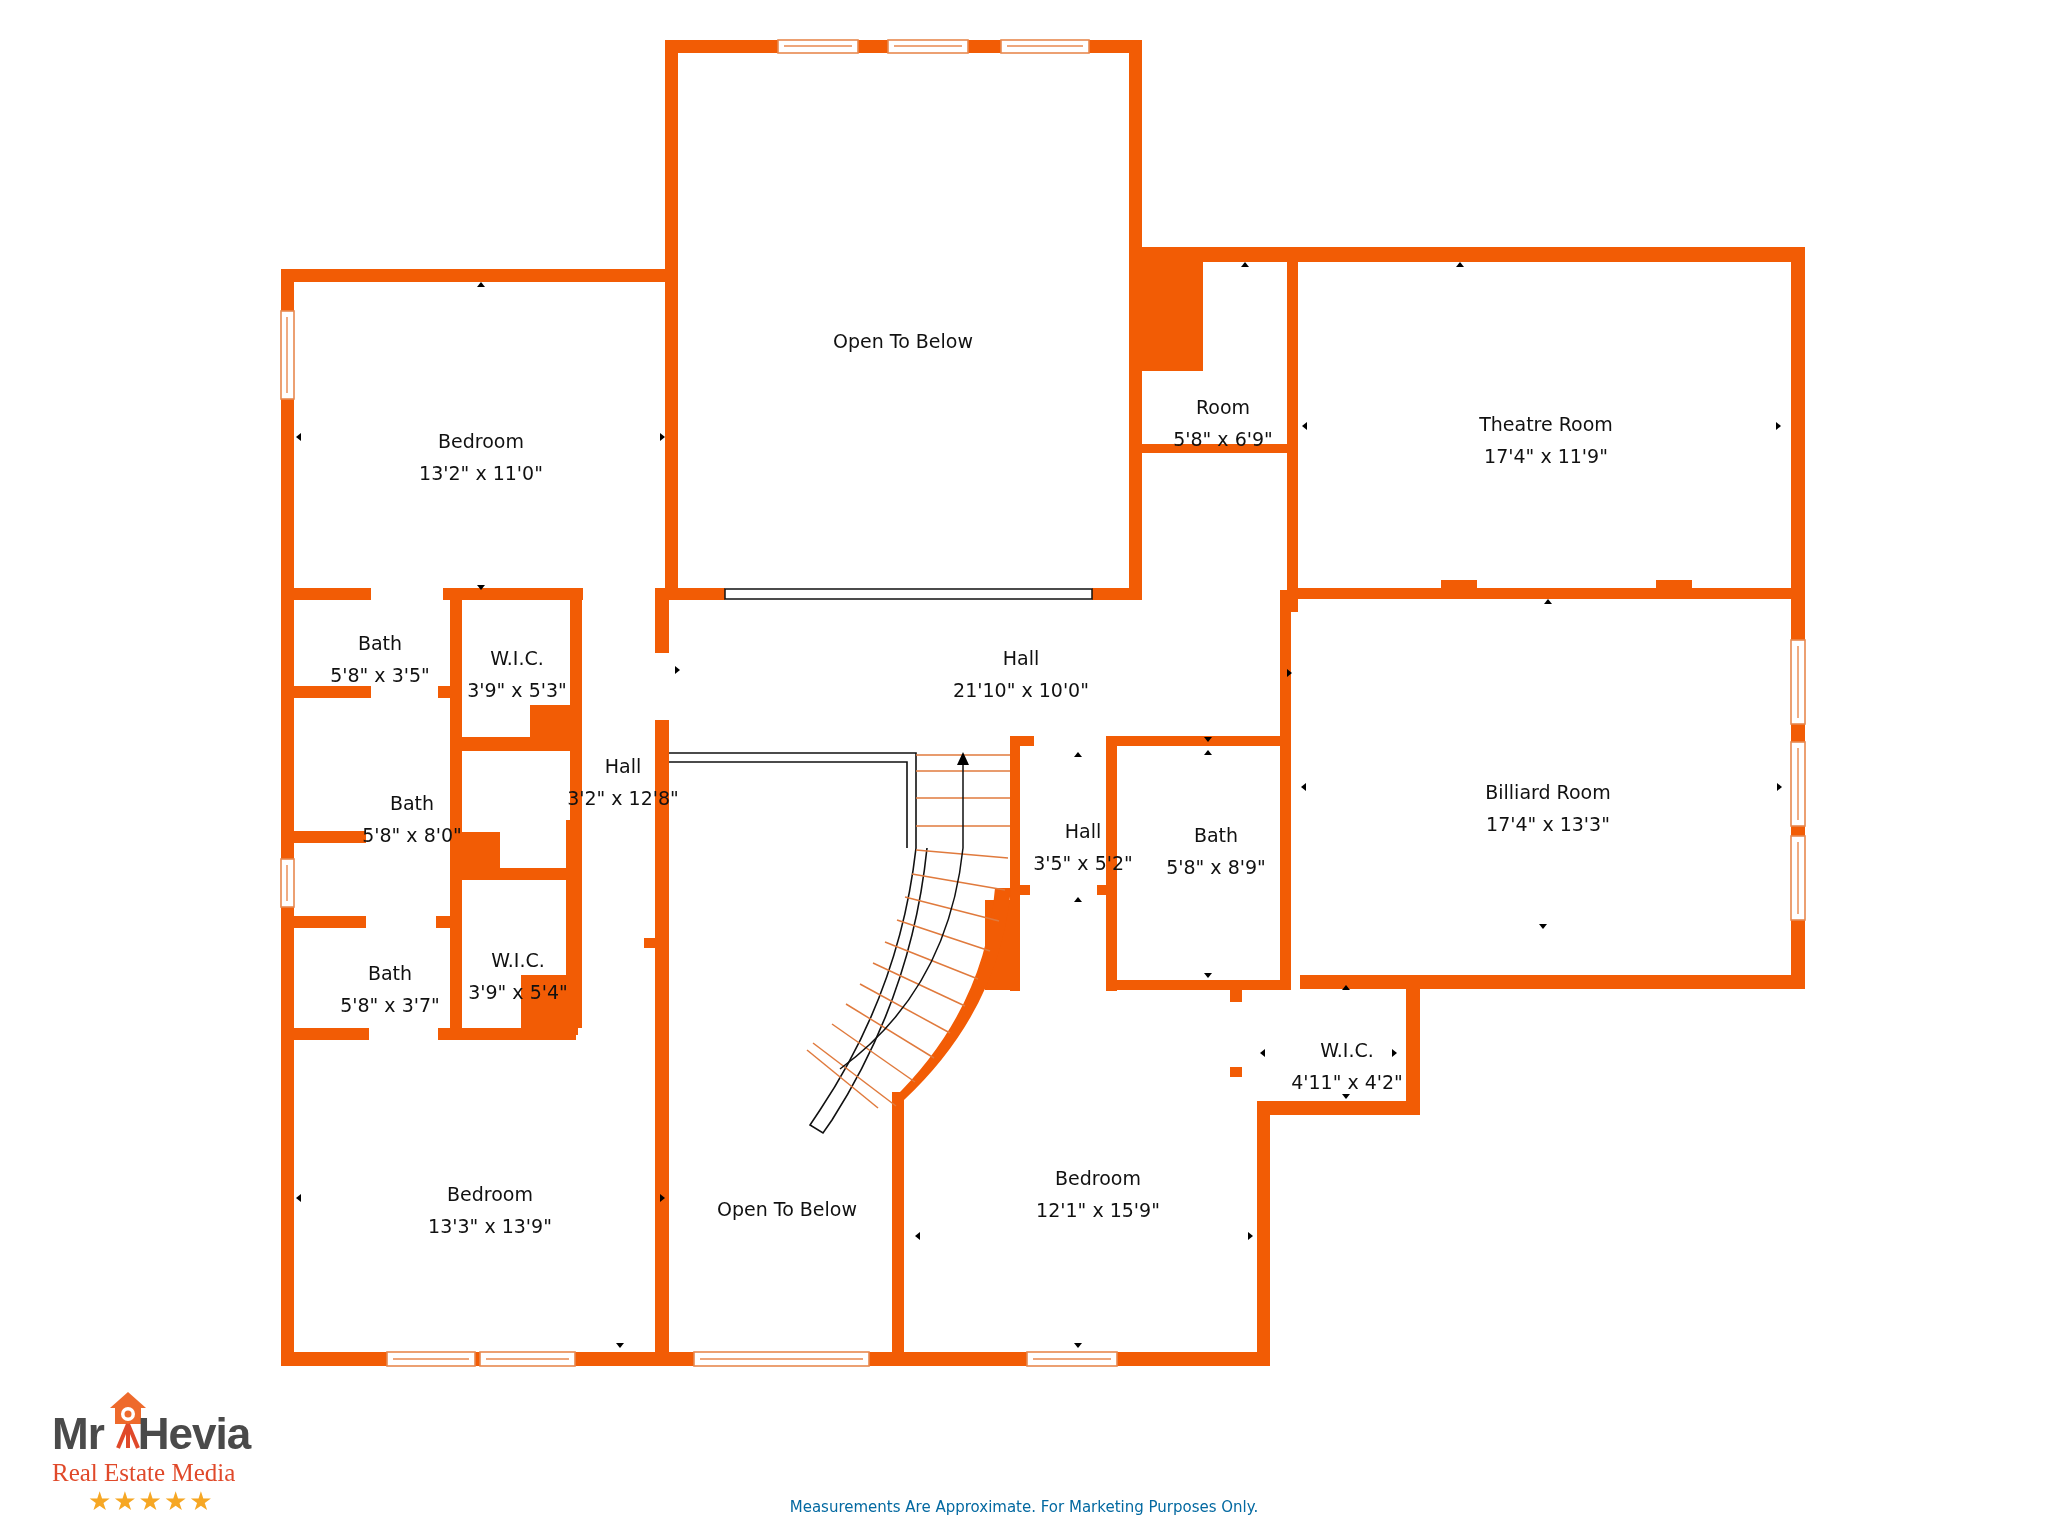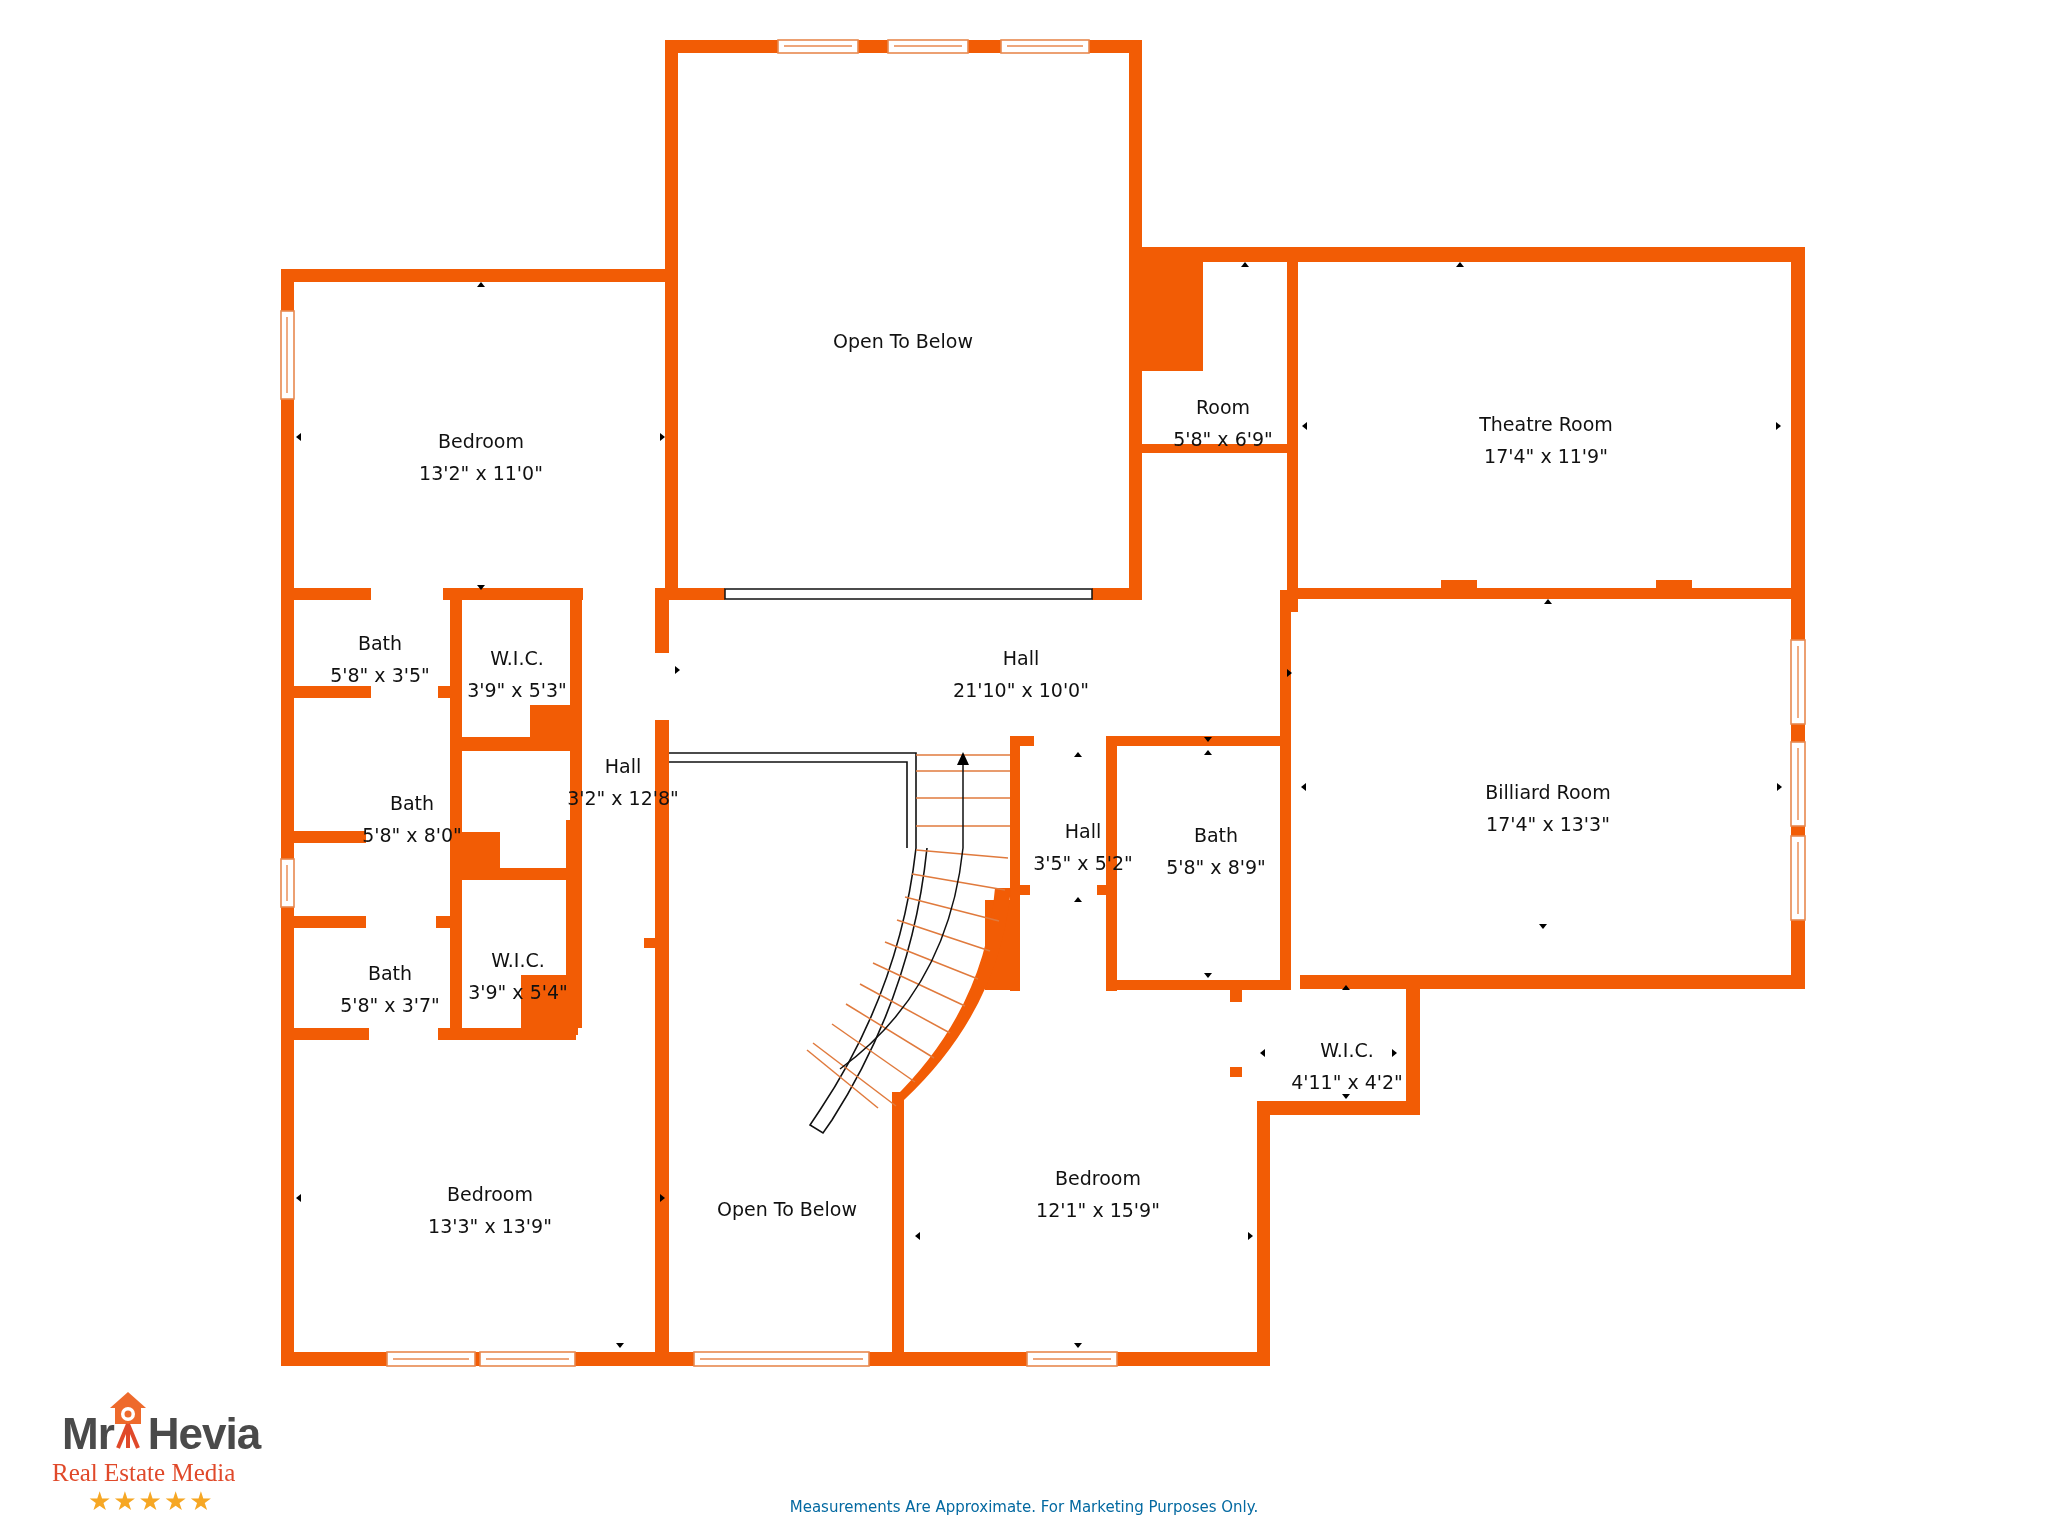--- a/index.html
+++ b/index.html
@@ -9,21 +9,21 @@
   .win-frame { fill: #ffffff; stroke: #e8894f; stroke-width: 1.6; }
   .win-line { stroke: #e8894f; stroke-width: 1.4; }
   .rail { fill: none; stroke: #111; stroke-width: 1.6; }
   .tread { stroke: #e07a3d; stroke-width: 1.5; }
   .arrow-line { fill: none; stroke: #111; stroke-width: 1.5; }
   .tick { fill: #000; }
   .room-name { font-family: "DejaVu Sans", sans-serif; font-size: 19px; fill: #111; text-anchor: middle; }
   .room-dim { font-family: "DejaVu Sans", sans-serif; font-size: 19px; fill: #111; text-anchor: middle; }
   .disclaimer { position: absolute; left: 4px; width: 2040px; top: 1498px; text-align: center; font-family: "DejaVu Sans", sans-serif; font-size: 15px; color: #0369a1; }
   .logo { position: absolute; left: 50px; top: 1390px; width: 240px; height: 130px; }
-  .logo-top { position: absolute; left: 2px; top: 22px; font-family: "Liberation Sans", sans-serif; font-weight: bold; font-size: 44px; color: #4a4a4a; letter-spacing: -1px; line-height: 44px; white-space: nowrap; margin-left: 10px; }
+  .logo-top { position: absolute; left: 2px; top: 22px; font-family: "Liberation Sans", sans-serif; font-weight: bold; font-size: 44px; color: #4a4a4a; letter-spacing: -1px; line-height: 44px; white-space: nowrap; }
   .logo-top .gap { display: inline-block; width: 34px; }
   .logo-house { position: absolute; left: 58px; top: 0px; width: 40px; height: 60px; }
   .logo-sub { position: absolute; left: 2px; top: 70px; font-family: Liberation Serif, serif; font-size: 25px; color: #e0492a; white-space: nowrap; line-height: 26px; }
   .logo-stars { position: absolute; left: 38px; top: 96px; font-size: 26px; color: #f6a724; letter-spacing: 2px; line-height: 30px; }
 </style>
 </head>
 <body>
 
 <svg id="plan" viewBox="0 0 2048 1536" xmlns="http://www.w3.org/2000/svg">
 

